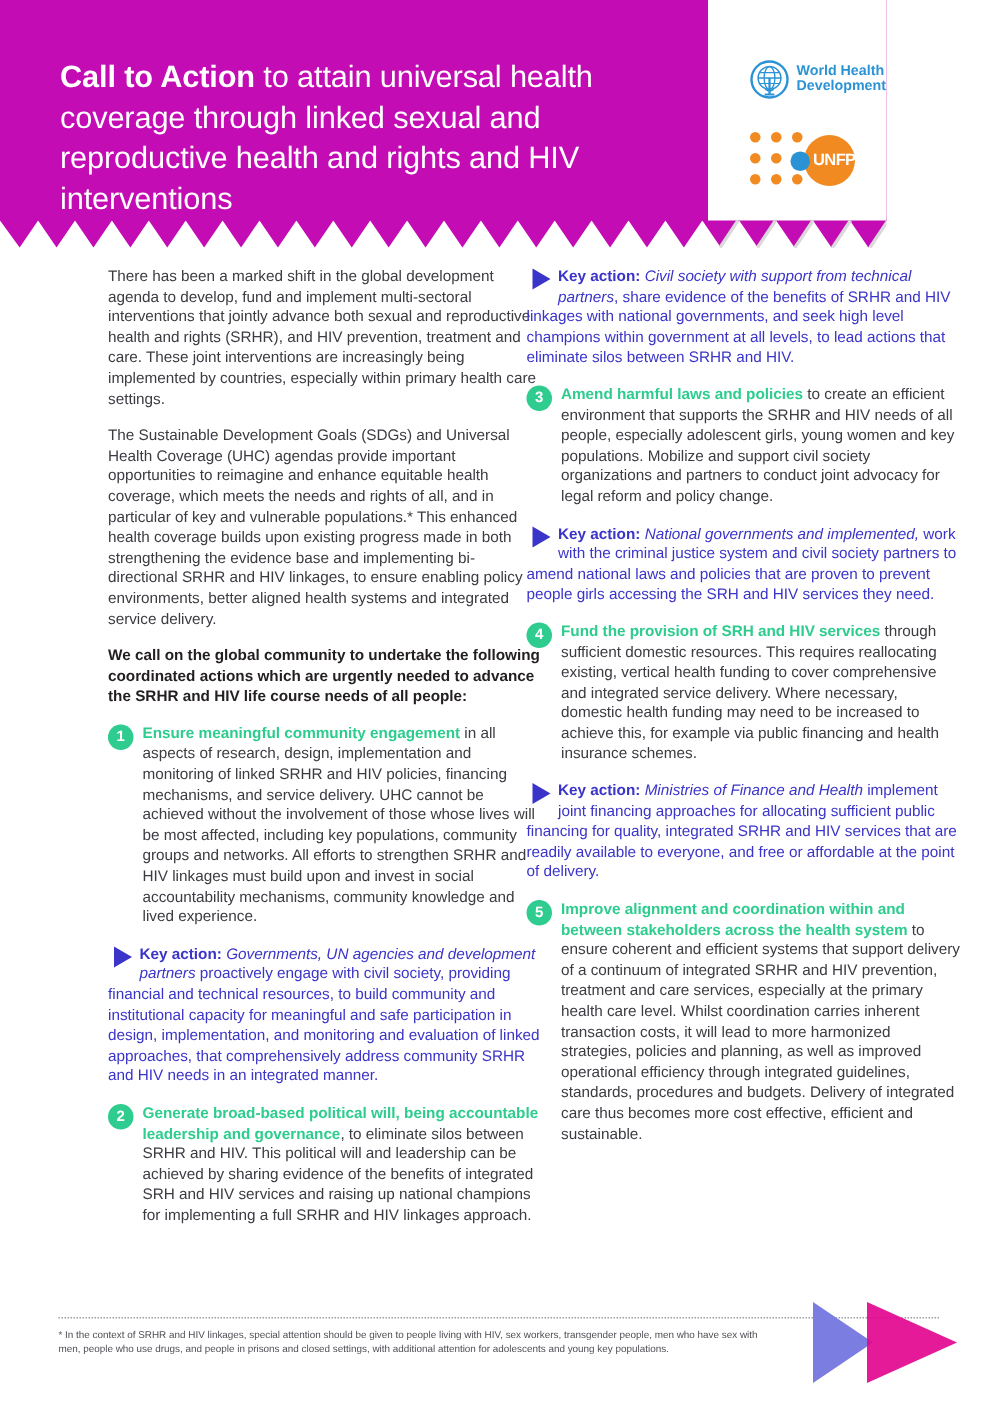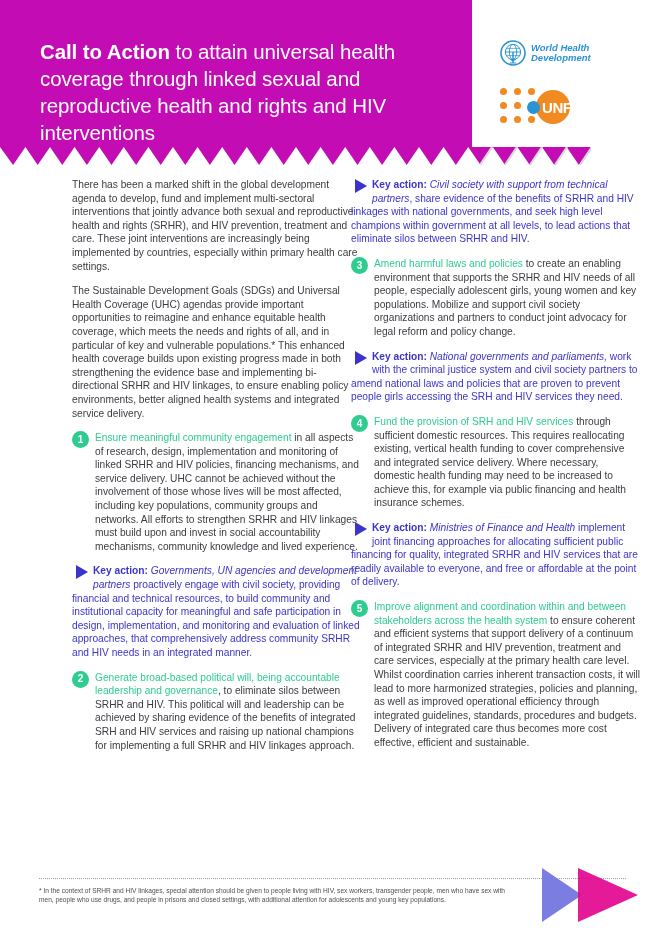--- a/index.html
+++ b/index.html
@@ -73,21 +73,20 @@
     display: flex;
     align-items: center;
     gap: 5px;
     z-index: 5;
   }
   .who-text {
     color: #2a93d5;
     font-size: 9.5px;
     font-weight: bold;
     line-height: 10.5px;
-    font-style: italic;
   }
   
   .unfpa-logo {
     position: absolute;
     left: 500px; top: 88px;
     z-index: 5;
     display: flex;
     align-items: center;
   }
   .unfpa-dots {
@@ -112,21 +111,21 @@
     border-radius: 50%;
     background: #f18a21;
     display: flex;
     align-items: center;
     justify-content: center;
   }
   .unfpa-word {
     position: absolute;
     left: 6px;
     color: #ffffff;
-    font-size: 15px;
+    font-size: 11px;
     font-weight: bold;
     letter-spacing: -0.4px;
     white-space: nowrap;
   }
   .unfpa-un {
     position: absolute;
     left: -9px;
     width: 13px; height: 13px;
     border-radius: 50%;
     background: #2a93d5;
@@ -172,21 +171,21 @@
     background: #2ecc8f;
     color: #ffffff;
     font-size: 10px;
     font-weight: bold;
     display: flex;
     align-items: center;
     justify-content: center;
   }
   .action-lead {
     color: #2ecc8f;
-    font-weight: normal;
+    font-weight: bold;
   }
 
   
   .keyaction {
     position: relative;
     color: #3b34c9;
     margin-bottom: 11px;
   }
   .keyaction .ka-icon {
     float: left;
@@ -283,20 +282,21 @@
     </g>
   </svg>
 </div>
 
 <div class="columns">
 
   <div class="col col-left">
 
     <p class="body-para">There has been a marked shift in the global development agenda to develop, fund and implement multi-sectoral interventions that jointly advance both sexual and reproductive health and rights (SRHR), and HIV prevention, treatment and care. These joint interventions are increasingly being implemented by countries, especially within primary health care settings.</p>
     <p class="body-para">The Sustainable Development Goals (SDGs) and Universal Health Coverage (UHC) agendas provide important opportunities to reimagine and enhance equitable health coverage, which meets the needs and rights of all, and in particular of key and vulnerable populations.* This enhanced health coverage builds upon existing progress made in both strengthening the evidence base and implementing bi-directional SRHR and HIV linkages, to ensure enabling policy environments, better aligned health systems and integrated service delivery.</p>
+    <p class="body-para bold">We call on the global community to undertake the following coordinated actions which are urgently needed to advance the SRHR and HIV life course needs of all people:</p>
 
     <div class="action">
       <span class="action-num">1</span>
       <span class="action-lead">Ensure meaningful community engagement</span><span> in all aspects of research, design, implementation and monitoring of linked SRHR and HIV policies, financing mechanisms, and service delivery. UHC cannot be achieved without the involvement of those whose lives will be most affected, including key populations, community groups and networks. All efforts to strengthen SRHR and HIV linkages must build upon and invest in social accountability mechanisms, community knowledge and lived experience.</span>
     </div>
 
     <div class="keyaction">
       <span class="ka-icon"></span>
       <span class="ka-label">Key action:</span><span class="ka-actor"> Governments, UN agencies and development partners</span><span> proactively engage with civil society, providing financial and technical resources, to build community and institutional capacity for meaningful and safe participation in design, implementation, and monitoring and evaluation of linked approaches, that comprehensively address community SRHR and HIV needs in an integrated manner.</span>
     </div>
@@ -310,26 +310,26 @@
 
   <div class="col col-right">
 
     <div class="keyaction">
       <span class="ka-icon"></span>
       <span class="ka-label">Key action:</span><span class="ka-actor"> Civil society with support from technical partners</span><span>, share evidence of the benefits of SRHR and HIV linkages with national governments, and seek high level champions within government at all levels, to lead actions that eliminate silos between SRHR and HIV.</span>
     </div>
 
     <div class="action">
       <span class="action-num">3</span>
-      <span class="action-lead">Amend harmful laws and policies</span><span> to create an enabling environment that supports the SRHR and HIV needs of all people, especially adolescent girls, young women and key populations. Mobilize and support civil society organizations and partners to conduct joint advocacy for legal reform and policy change.</span>
+      <span class="action-lead">Amend harmful laws and policies</span><span> to create an efficient environment that supports the SRHR and HIV needs of all people, especially adolescent girls, young women and key populations. Mobilize and support civil society organizations and partners to conduct joint advocacy for legal reform and policy change.</span>
     </div>
 
     <div class="keyaction">
       <span class="ka-icon"></span>
-      <span class="ka-label">Key action:</span><span class="ka-actor"> National governments and parliaments,</span><span> work with the criminal justice system and civil society partners to amend national laws and policies that are proven to prevent people girls accessing the SRH and HIV services they need.</span>
+      <span class="ka-label">Key action:</span><span class="ka-actor"> National governments and implemented,</span><span> work with the criminal justice system and civil society partners to amend national laws and policies that are proven to prevent people girls accessing the SRH and HIV services they need.</span>
     </div>
 
     <div class="action">
       <span class="action-num">4</span>
       <span class="action-lead">Fund the provision of SRH and HIV services</span><span> through sufficient domestic resources. This requires reallocating existing, vertical health funding to cover comprehensive and integrated service delivery. Where necessary, domestic health funding may need to be increased to achieve this, for example via public financing and health insurance schemes.</span>
     </div>
 
     <div class="keyaction">
       <span class="ka-icon"></span>
       <span class="ka-label">Key action:</span><span class="ka-actor"> Ministries of Finance and Health</span><span> implement joint financing approaches for allocating sufficient public financing for quality, integrated SRHR and HIV services that are readily available to everyone, and free or affordable at the point of delivery.</span>

